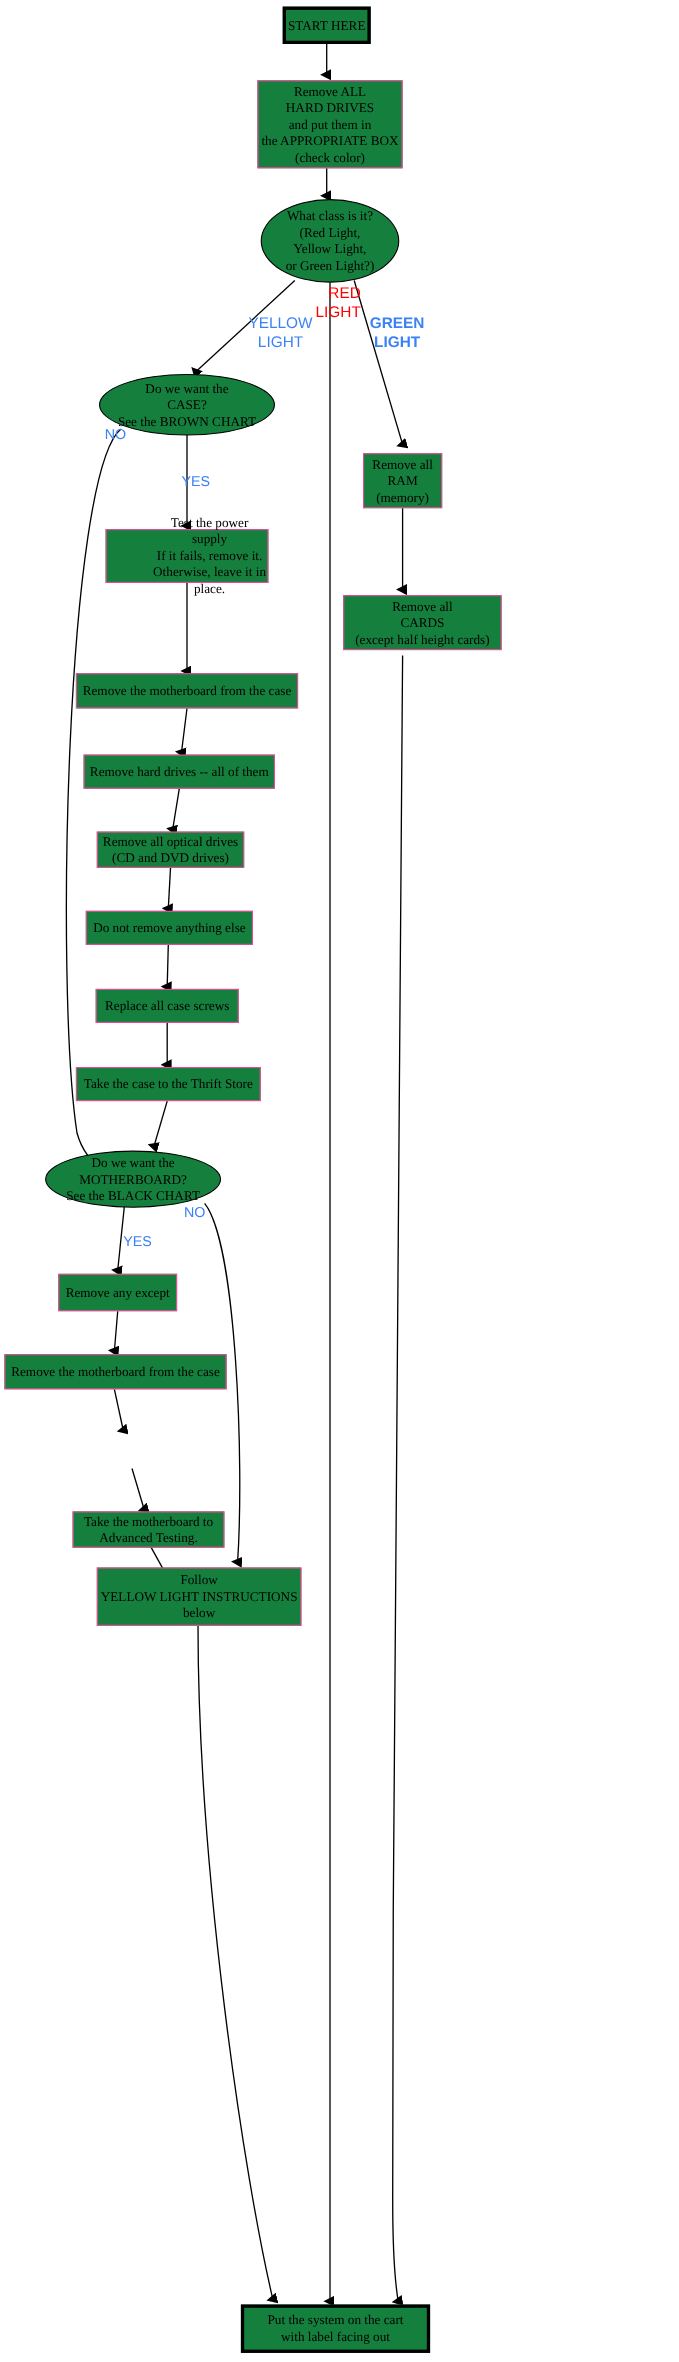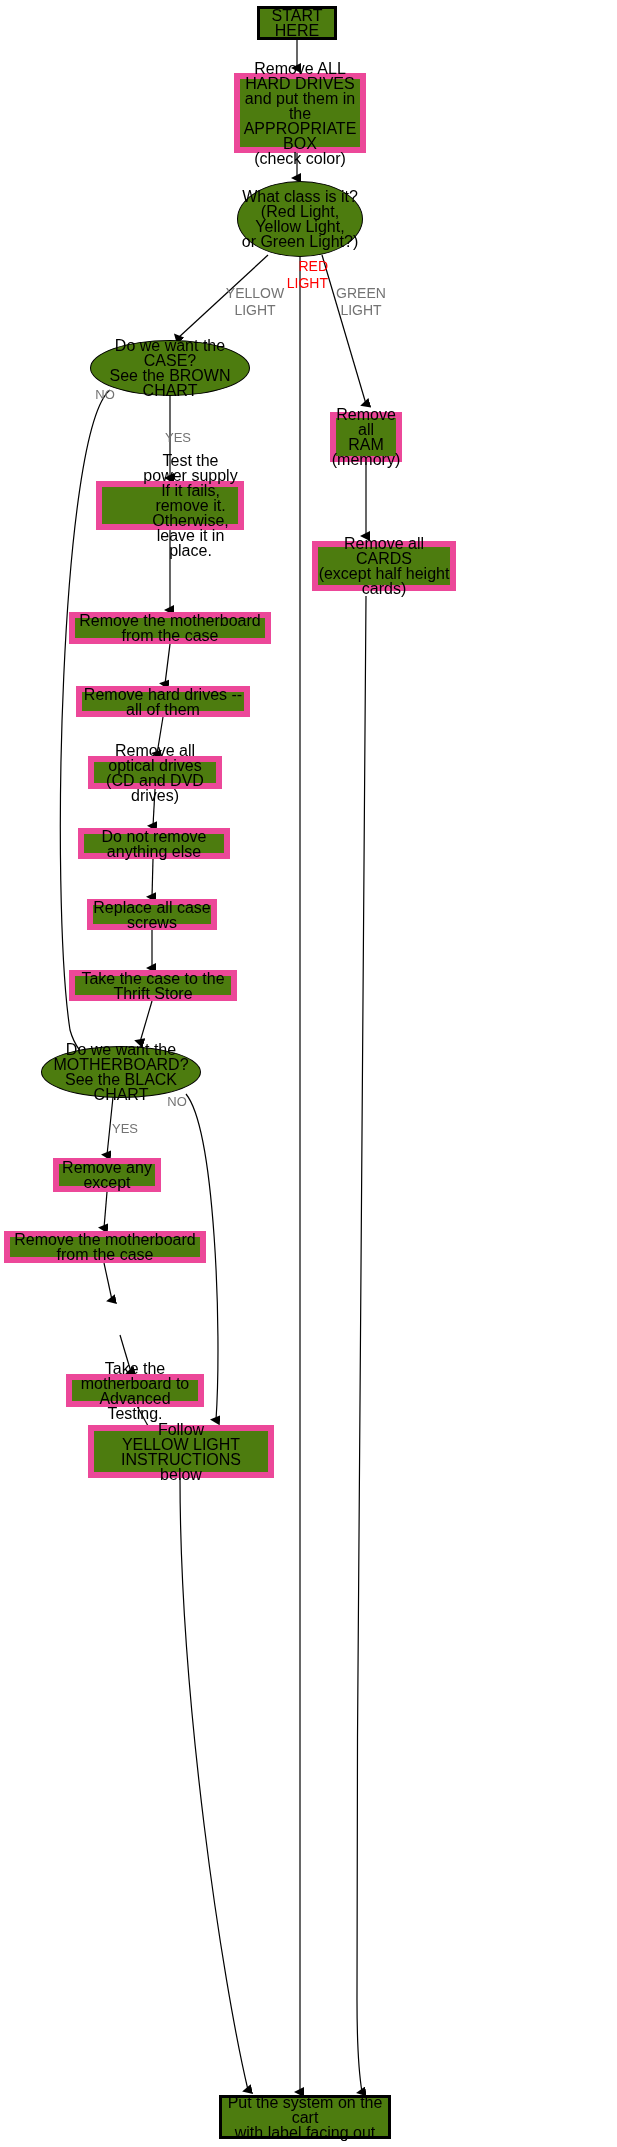--- a/index.html
+++ b/index.html
@@ -26,44 +26,45 @@
     height: 2147px;
     pointer-events: none;
   }
   .node {
     position: absolute;
     box-sizing: border-box;
     display: flex;
     align-items: center;
     justify-content: center;
     text-align: center;
-    background: #4d7c0f;
-    font-size: 16px;
+    background: #15803d;
+    font-size: 12px;
     line-height: 15px;
     white-space: pre-line;
     color: #000000;
+    font-family: Liberation Serif, serif;
   }
   .box {
-    border: 6px solid #ec4899;
+    border: 1px solid #ec4899;
   }
   .box-bold {
     border: 3px solid #000000;
   }
   .ellipse {
     border: 1px solid #000000;
     border-radius: 50%;
   }
   .edge-label {
     position: absolute;
     font-size: 14px;
     line-height: 17px;
     text-align: center;
     white-space: pre-line;
     background: transparent;
-    color: #737373;
+    color: #3b82f6;
   }
   .edge-label.small {
     font-size: 13px;
     line-height: 16px;
   }
   .edge-label.red {
     color: #ff0000;
   }
 </style>
 </head>
@@ -143,21 +144,21 @@
     <span>What class is it?
 (Red Light,
 Yellow Light,
 or Green Light?)</span>
   </div>
 
   <div class="edge-label" style="left:219px; top:285px; width:72px;"><span>YELLOW
 LIGHT</span></div>
   <div class="edge-label red" style="left:272px; top:258px; width:56px;text-align:right;"><span>RED
 LIGHT</span></div>
-  <div class="edge-label" style="left:328px; top:285px; width:66px;"><span>GREEN
+  <div class="edge-label" style="left:328px; top:285px; width:66px;font-weight:bold;"><span>GREEN
 LIGHT</span></div>
 
   <div class="node ellipse" style="left:90px; top:340px; width:160px; height:56px;">
     <span>Do we want the
 CASE?
 See the BROWN CHART</span>
   </div>
 
   <div class="edge-label small" style="left:89px; top:387px; width:32px;"><span>NO</span></div>
   <div class="edge-label small" style="left:160px; top:430px; width:36px;"><span>YES</span></div>

